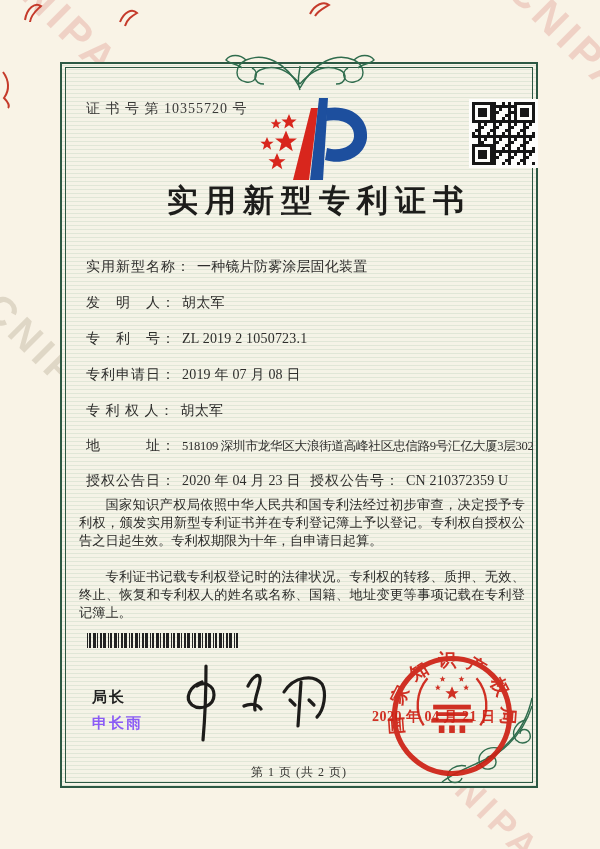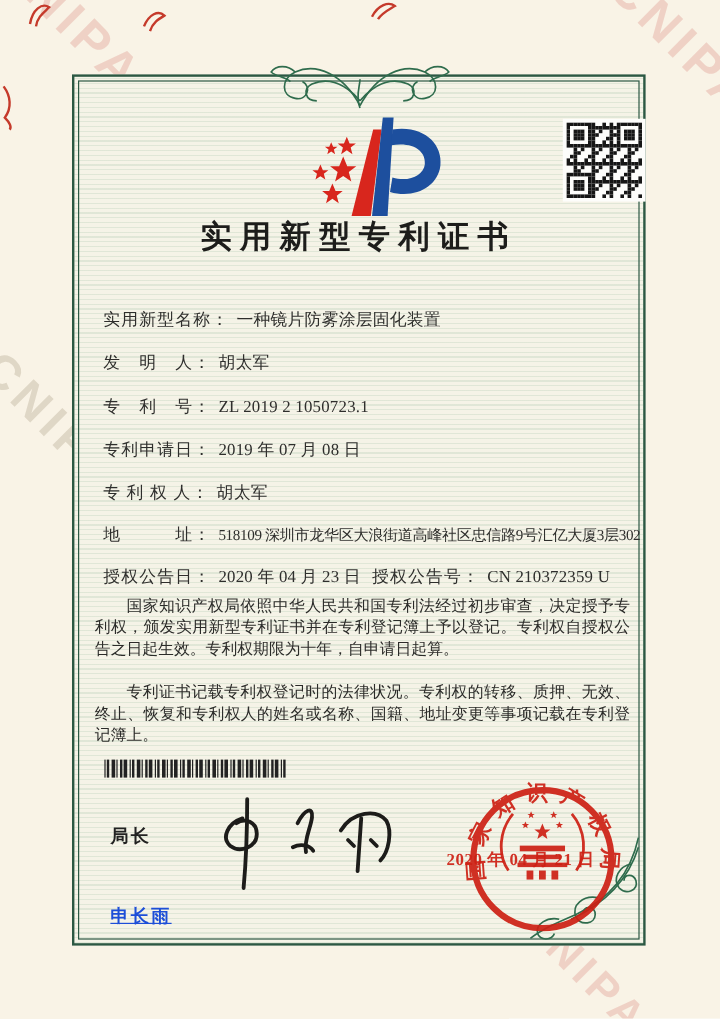--- a/index.html
+++ b/index.html
@@ -40,22 +40,22 @@
     border:1px solid #2c5843;
   }
   .cert-no{
     position:absolute;left:86px;top:100px;
     font-size:14px;letter-spacing:1px;color:#3a3a38;
   }
   .logo{position:absolute;left:253px;top:96px;}
   .qr{position:absolute;left:469px;top:99px;background:#fdfdfb;padding:3px;}
   .title{
     position:absolute;left:60px;top:180px;width:478px;
-    text-align:center;font-size:26px;font-weight:bold;
-    letter-spacing:7px;color:#1d1d1b;
+    text-align:center;font-size:31px;font-weight:bold;
+    letter-spacing:7px;color:#1d1d1b;padding-left:20px;
   }
   .fields{position:absolute;left:86px;top:254px;width:440px;}
   .frow{position:absolute;left:0;font-size:14px;white-space:nowrap;}
   .frow .lbl{color:#2e2e2c;letter-spacing:1px;font-family:Liberation Serif, serif;}
   .frow .val{color:#2e2e2c;margin-left:6px;letter-spacing:0.2px;}
   .frow.addr .val{font-size:12.6px;letter-spacing:-0.3px;}
   .grant2{position:absolute;left:224px;top:0;}
   .paras{
     position:absolute;left:79px;top:496px;width:446px;
     font-size:13.2px;line-height:18px;text-align:justify;color:#2b2b29;
@@ -65,23 +65,23 @@
     position:absolute;left:87px;top:633px;height:15px;
     display:flex;align-items:stretch;
   }
   .barcode span{display:block;background:#222;}
   .director-title{
     position:absolute;left:92px;top:688px;
     font-family:"Liberation Sans","DejaVu Sans",sans-serif;
     font-weight:bold;font-size:15px;color:#222;letter-spacing:2px;
   }
   .director-name{
-    position:absolute;left:92px;top:754px;
+    position:absolute;left:92px;top:714px;
     font-family:"Liberation Sans","DejaVu Sans",sans-serif;
-    font-weight:bold;font-size:15px;color:#1d4ed8;letter-spacing:2px;text-decoration:underline;
+    font-weight:bold;font-size:15px;color:#8b5cf6;letter-spacing:2px;
   }
   .signature{position:absolute;left:168px;top:660px;}
   .seal{position:absolute;left:386px;top:650px;}
   .seal-date{
     position:absolute;left:372px;top:708px;
     color:rgba(205,32,20,0.92);font-size:14px;font-weight:bold;
     letter-spacing:0.5px;white-space:nowrap;
   }
   .page-num{
     position:absolute;left:60px;top:764px;width:478px;
@@ -138,20 +138,21 @@
   <svg class="ornament" style="left:436px;top:692px;" width="100" height="94" viewBox="0 0 100 94">
     <g fill="none" stroke="#2f6c4d" stroke-width="1.4">
       <path d="M96,6 C90,34 74,56 44,70 C30,76 16,82 6,90"></path>
       <path d="M90,28 C80,30 74,40 80,48 C86,54 96,50 94,42 C92,36 84,36 84,42"></path>
       <path d="M62,56 C50,54 40,62 44,72 C48,80 60,78 60,70 C60,64 52,62 50,68"></path>
       <path d="M30,74 C20,72 10,78 12,86 C14,92 24,92 26,86"></path>
       <path d="M96,14 C88,40 70,60 40,74"></path>
     </g>
   </svg>
 
+  <div class="cert-no">证 书 号 第 10355720 号</div>
 
   <svg class="logo" width="128" height="88" viewBox="0 0 128 88">
     <defs>
       <path id="star" d="M0,-10 L2.94,-3.09 L9.51,-3.09 L4.05,1.18 L5.88,8.09 L0,4 L-5.88,8.09 L-4.05,1.18 L-9.51,-3.09 L-2.94,-3.09 Z"></path>
     </defs>
 
     <polygon points="58,12 65,12 56,84 40,84" fill="#d8261d"></polygon>
 
     <polygon points="66,2 75,2 70,84 57,84" fill="#1d4f9e"></polygon>
 
@@ -529,15 +530,16 @@
       <rect x="50" y="58" width="40" height="5" stroke="none"></rect>
       <rect x="54" y="66" width="32" height="4" stroke="none"></rect>
       <rect x="48" y="73" width="44" height="4" stroke="none"></rect>
       <rect x="56" y="80" width="6" height="8" stroke="none"></rect>
       <rect x="67" y="80" width="6" height="8" stroke="none"></rect>
       <rect x="78" y="80" width="6" height="8" stroke="none"></rect>
     </g>
   </svg>
   <div class="seal-date">2020 年 04 月 21 日</div>
 
+  <div class="page-num">第 1 页 (共 2 页)</div>
 
 
 </div>
 
 </body></html>

